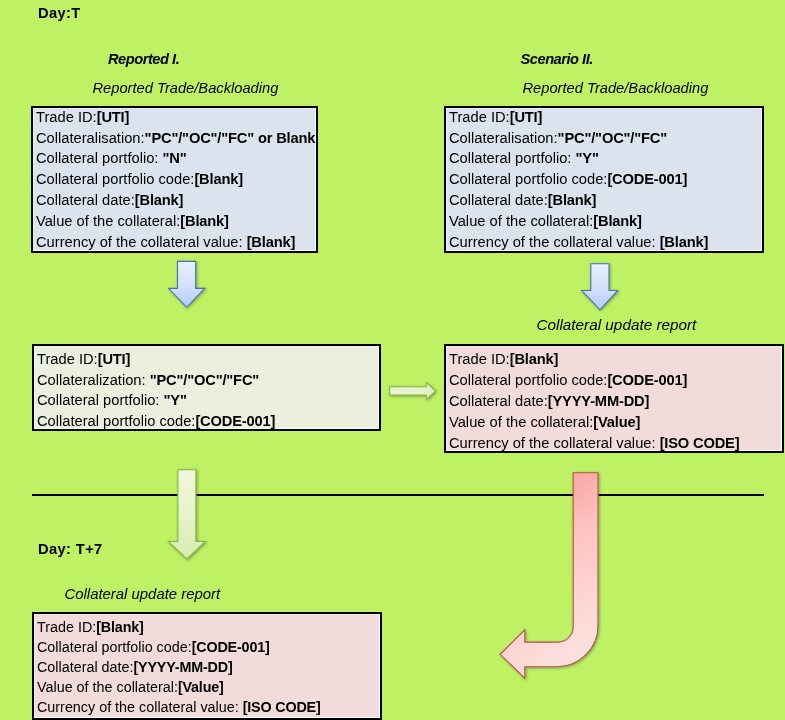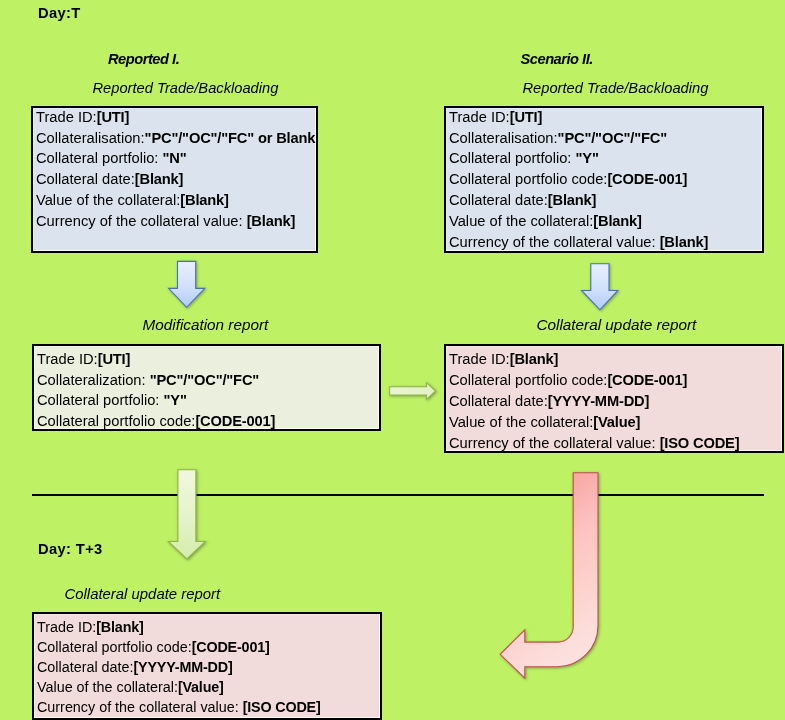--- a/index.html
+++ b/index.html
@@ -31,39 +31,39 @@
   <div class="cap" style="left:80.5px;top:80px;">Reported Trade/Backloading</div>
 
   <div class="hd" style="left:520.5px;top:50.5px;">Scenario II.</div>
   <div class="cap" style="left:510.5px;top:80px;">Reported Trade/Backloading</div>
 
   <div class="box" id="box-s1" style="left: 31px; top: 106px; width: 287px; height: 147px; background: rgb(219, 228, 238); font-size: 14.7px; line-height: 20.8px; padding-left: 3px;">
       <div style="margin-top: -1.2px;">
         <div class="ln"><span>Trade ID:</span><span class="v">[UTI]</span></div>
         <div class="ln"><span>Collateralisation:</span><span class="v">"PC"/"OC"/"FC" or Blank</span></div>
         <div class="ln"><span>Collateral portfolio: </span><span class="v">"N"</span></div>
+        <div class="ln"><span>Collateral portfolio code:</span><span class="v">[Blank]</span></div>
         <div class="ln"><span>Collateral date:</span><span class="v">[Blank]</span></div>
         <div class="ln"><span>Value of the collateral:</span><span class="v">[Blank]</span></div>
         <div class="ln"><span>Currency of the collateral value: </span><span class="v">[Blank]</span></div>
       </div>
     </div>
 
   <div class="box" id="box-s2" style="left: 444px; top: 106px; width: 320px; height: 147px; background: rgb(219, 228, 238); font-size: 14.7px; line-height: 20.8px; padding-left: 3px;">
       <div style="margin-top: -1.2px;">
         <div class="ln"><span>Trade ID:</span><span class="v">[UTI]</span></div>
         <div class="ln"><span>Collateralisation:</span><span class="v">"PC"/"OC"/"FC"</span></div>
         <div class="ln"><span>Collateral portfolio: </span><span class="v">"Y"</span></div>
         <div class="ln"><span>Collateral portfolio code:</span><span class="v">[CODE-001]</span></div>
         <div class="ln"><span>Collateral date:</span><span class="v">[Blank]</span></div>
         <div class="ln"><span>Value of the collateral:</span><span class="v">[Blank]</span></div>
         <div class="ln"><span>Currency of the collateral value: </span><span class="v">[Blank]</span></div>
       </div>
     </div>
 
-  <div class="cap2" style="left:142.5px;top:315.5px;">Modification report</div>
   <div class="cap2" style="left:536.5px;top:315.5px;">Collateral update report</div>
 
   <div class="box" id="box-mod" style="left: 32px; top: 344px; width: 349px; height: 87px; background: rgb(235, 239, 221); font-size: 14.7px; line-height: 20.5px; padding-left: 3px;">
       <div style="margin-top: 3.1px;">
         <div class="ln"><span>Trade ID:</span><span class="v">[UTI]</span></div>
         <div class="ln"><span>Collateralization: </span><span class="v">"PC"/"OC"/"FC"</span></div>
         <div class="ln"><span>Collateral portfolio: </span><span class="v">"Y"</span></div>
         <div class="ln"><span>Collateral portfolio code:</span><span class="v">[CODE-001]</span></div>
       </div>
     </div>
@@ -73,21 +73,21 @@
         <div class="ln"><span>Trade ID:</span><span class="v">[Blank]</span></div>
         <div class="ln"><span>Collateral portfolio code:</span><span class="v">[CODE-001]</span></div>
         <div class="ln"><span>Collateral date:</span><span class="v">[YYYY-MM-DD]</span></div>
         <div class="ln"><span>Value of the collateral:</span><span class="v">[Value]</span></div>
         <div class="ln"><span>Currency of the collateral value: </span><span class="v">[ISO CODE]</span></div>
       </div>
     </div>
 
   <div class="hline" style="left:32px;top:493.6px;width:732px;height:2.7px;"></div>
 
-  <div class="ttl" style="left:38px;top:541px;">Day: T+3</div>
+  <div class="ttl" style="left:38px;top:541px;">Day: T+7</div>
   <div class="cap3" style="left:64.5px;top:586px;">Collateral update report</div>
 
   <div class="box" id="box-cut1" style="left: 32px; top: 612px; width: 350px; height: 108px; background: rgb(241, 220, 219); font-size: 14.35px; line-height: 19.95px; padding-left: 3px;">
       <div style="margin-top: 4.1px;">
         <div class="ln"><span>Trade ID:</span><span class="v">[Blank]</span></div>
         <div class="ln"><span>Collateral portfolio code:</span><span class="v">[CODE-001]</span></div>
         <div class="ln"><span>Collateral date:</span><span class="v">[YYYY-MM-DD]</span></div>
         <div class="ln"><span>Value of the collateral:</span><span class="v">[Value]</span></div>
         <div class="ln"><span>Currency of the collateral value: </span><span class="v">[ISO CODE]</span></div>
       </div>

